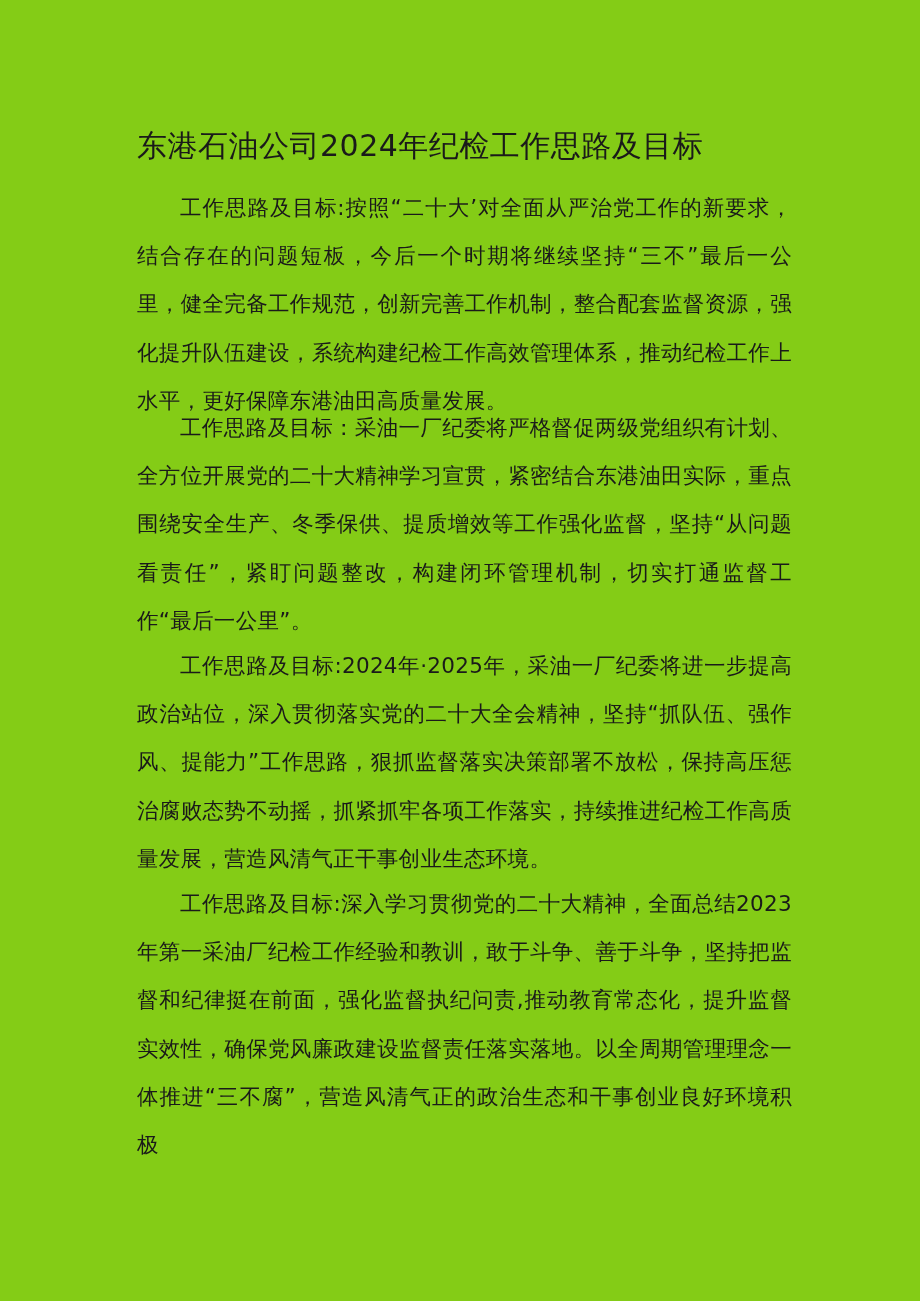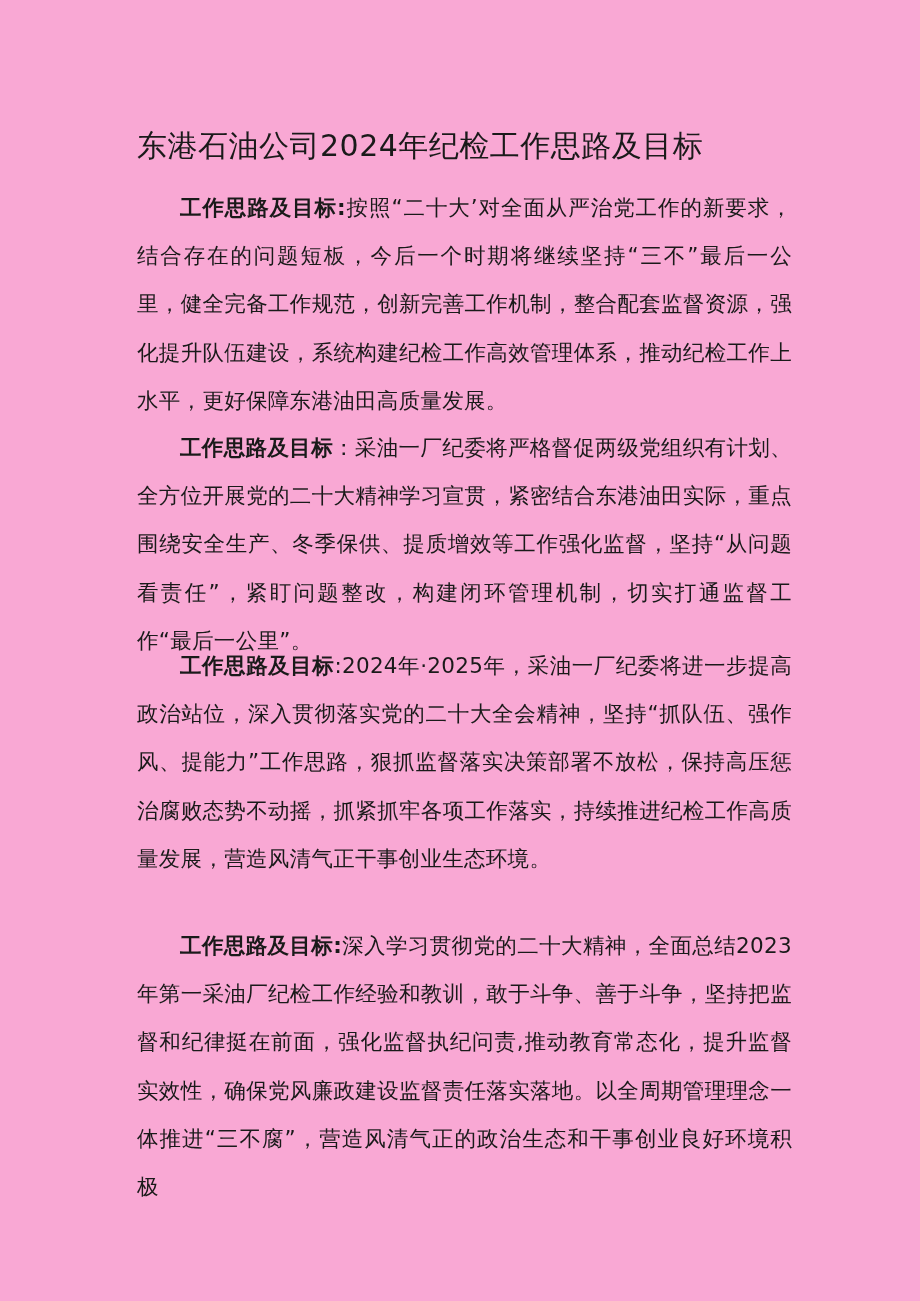--- a/index.html
+++ b/index.html
@@ -1,29 +1,29 @@
 <!DOCTYPE html>
 <html><head>
 <meta charset="utf-8">
 <style>
   html, body { margin: 0; padding: 0; background: #ffffff; }
   body { width: 920px; height: 1301px; position: relative; overflow: hidden;
          font-family: "DejaVu Sans", "Liberation Sans", sans-serif; color: #1a1a1a; }
-  .page { position: absolute; left: 0; top: 0; width: 920px; height: 1301px; background: #f9a8d4; }
+  .page { position: absolute; left: 0; top: 0; width: 920px; height: 1301px; background: #84cc16; }
   .title { position: absolute; left: 137px; top: 124px; width: 700px;
            font-size: 30px; line-height: 44px; font-weight: normal; margin: 0;
            letter-spacing: 0.5px; white-space: nowrap; }
   .para { position: absolute; left: 137px; width: 655px; margin: 0;
           font-size: 21.5px; line-height: 48.2px; text-align: justify;
           text-indent: 2em; letter-spacing: 0.3px; }
-  .lead { font-weight: bold; }
+  .lead { font-weight: normal; }
   #p1 { top: 184px; }
-  #p2 { top: 424px; }
+  #p2 { top: 404px; }
   #p3 { top: 642px; }
-  #p4 { top: 922px; }
+  #p4 { top: 880px; }
 </style>
 </head>
 <body>
 
 <div class="page">
   <h1 class="title">东港石油公司2024年纪检工作思路及目标</h1>
 
   <p class="para" id="p1"><span class="lead">工作思路及目标:</span><span>按照“二十大’对全面从严治党工作的新要求，结合存在的问题短板，今后一个时期将继续坚持“三不”最后一公里，健全完备工作规范，创新完善工作机制，整合配套监督资源，强化提升队伍建设，系统构建纪检工作高效管理体系，推动纪检工作上水平，更好保障东港油田高质量发展。</span></p>
 
   <p class="para" id="p2"><span class="lead">工作思路及目标</span><span>：采油一厂纪委将严格督促两级党组织有计划、全方位开展党的二十大精神学习宣贯，紧密结合东港油田实际，重点围绕安全生产、冬季保供、提质增效等工作强化监督，坚持“从问题看责任”，紧盯问题整改，构建闭环管理机制，切实打通监督工作“最后一公里”。</span></p>

